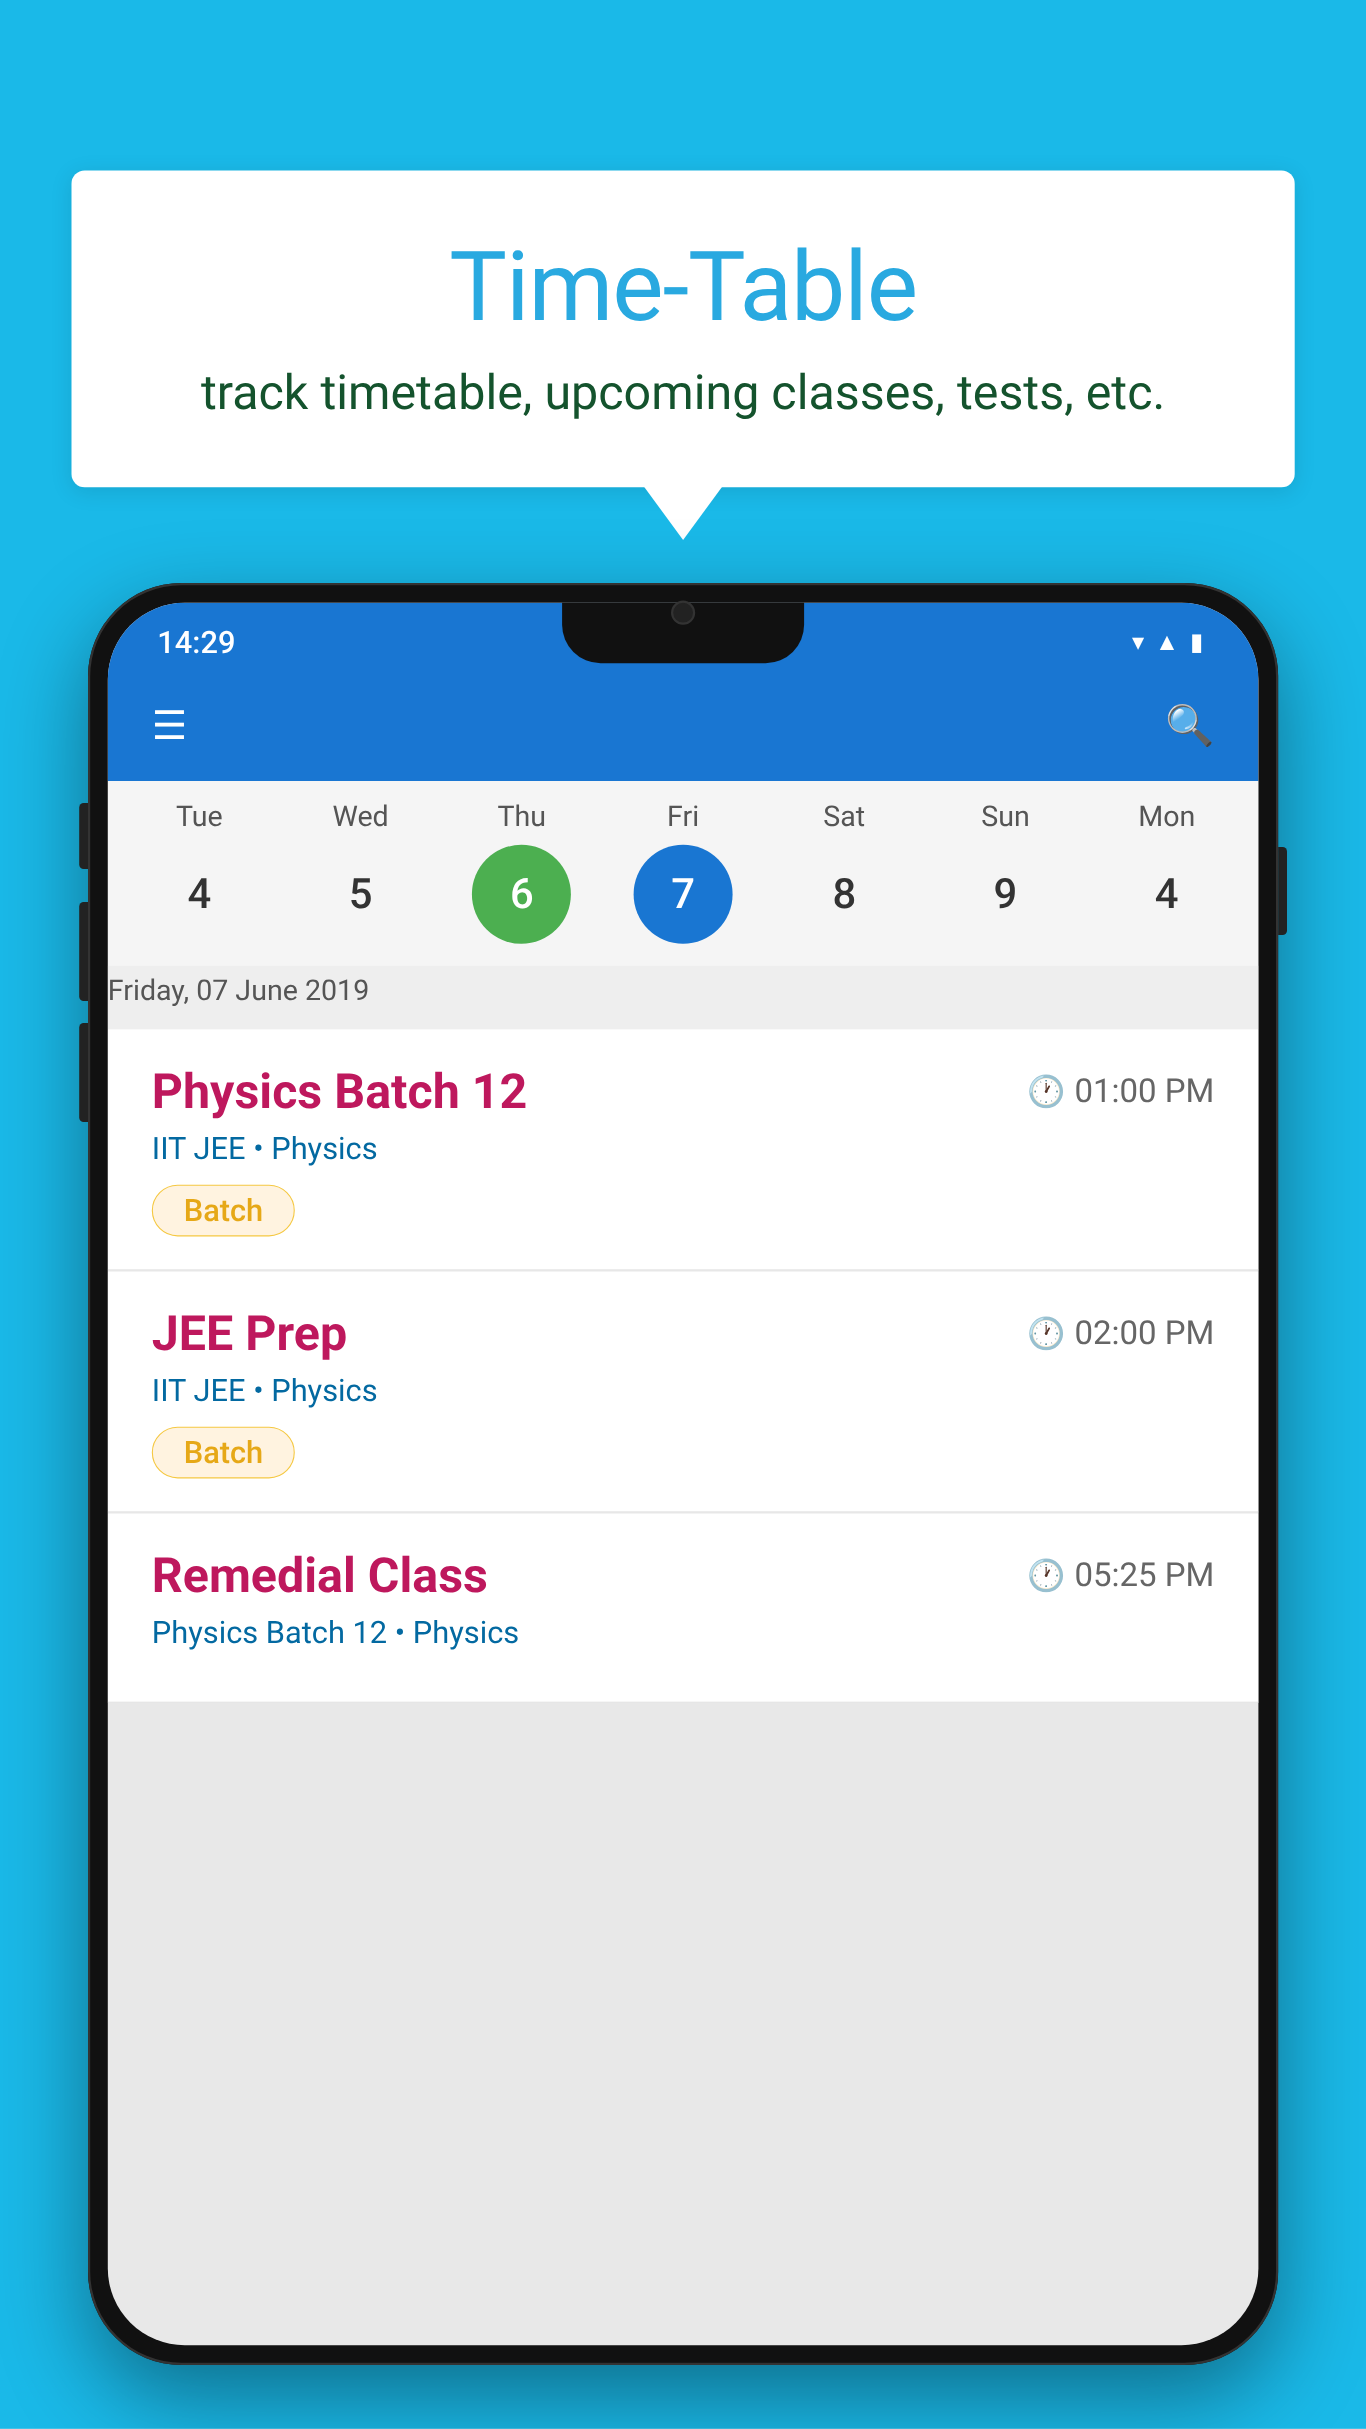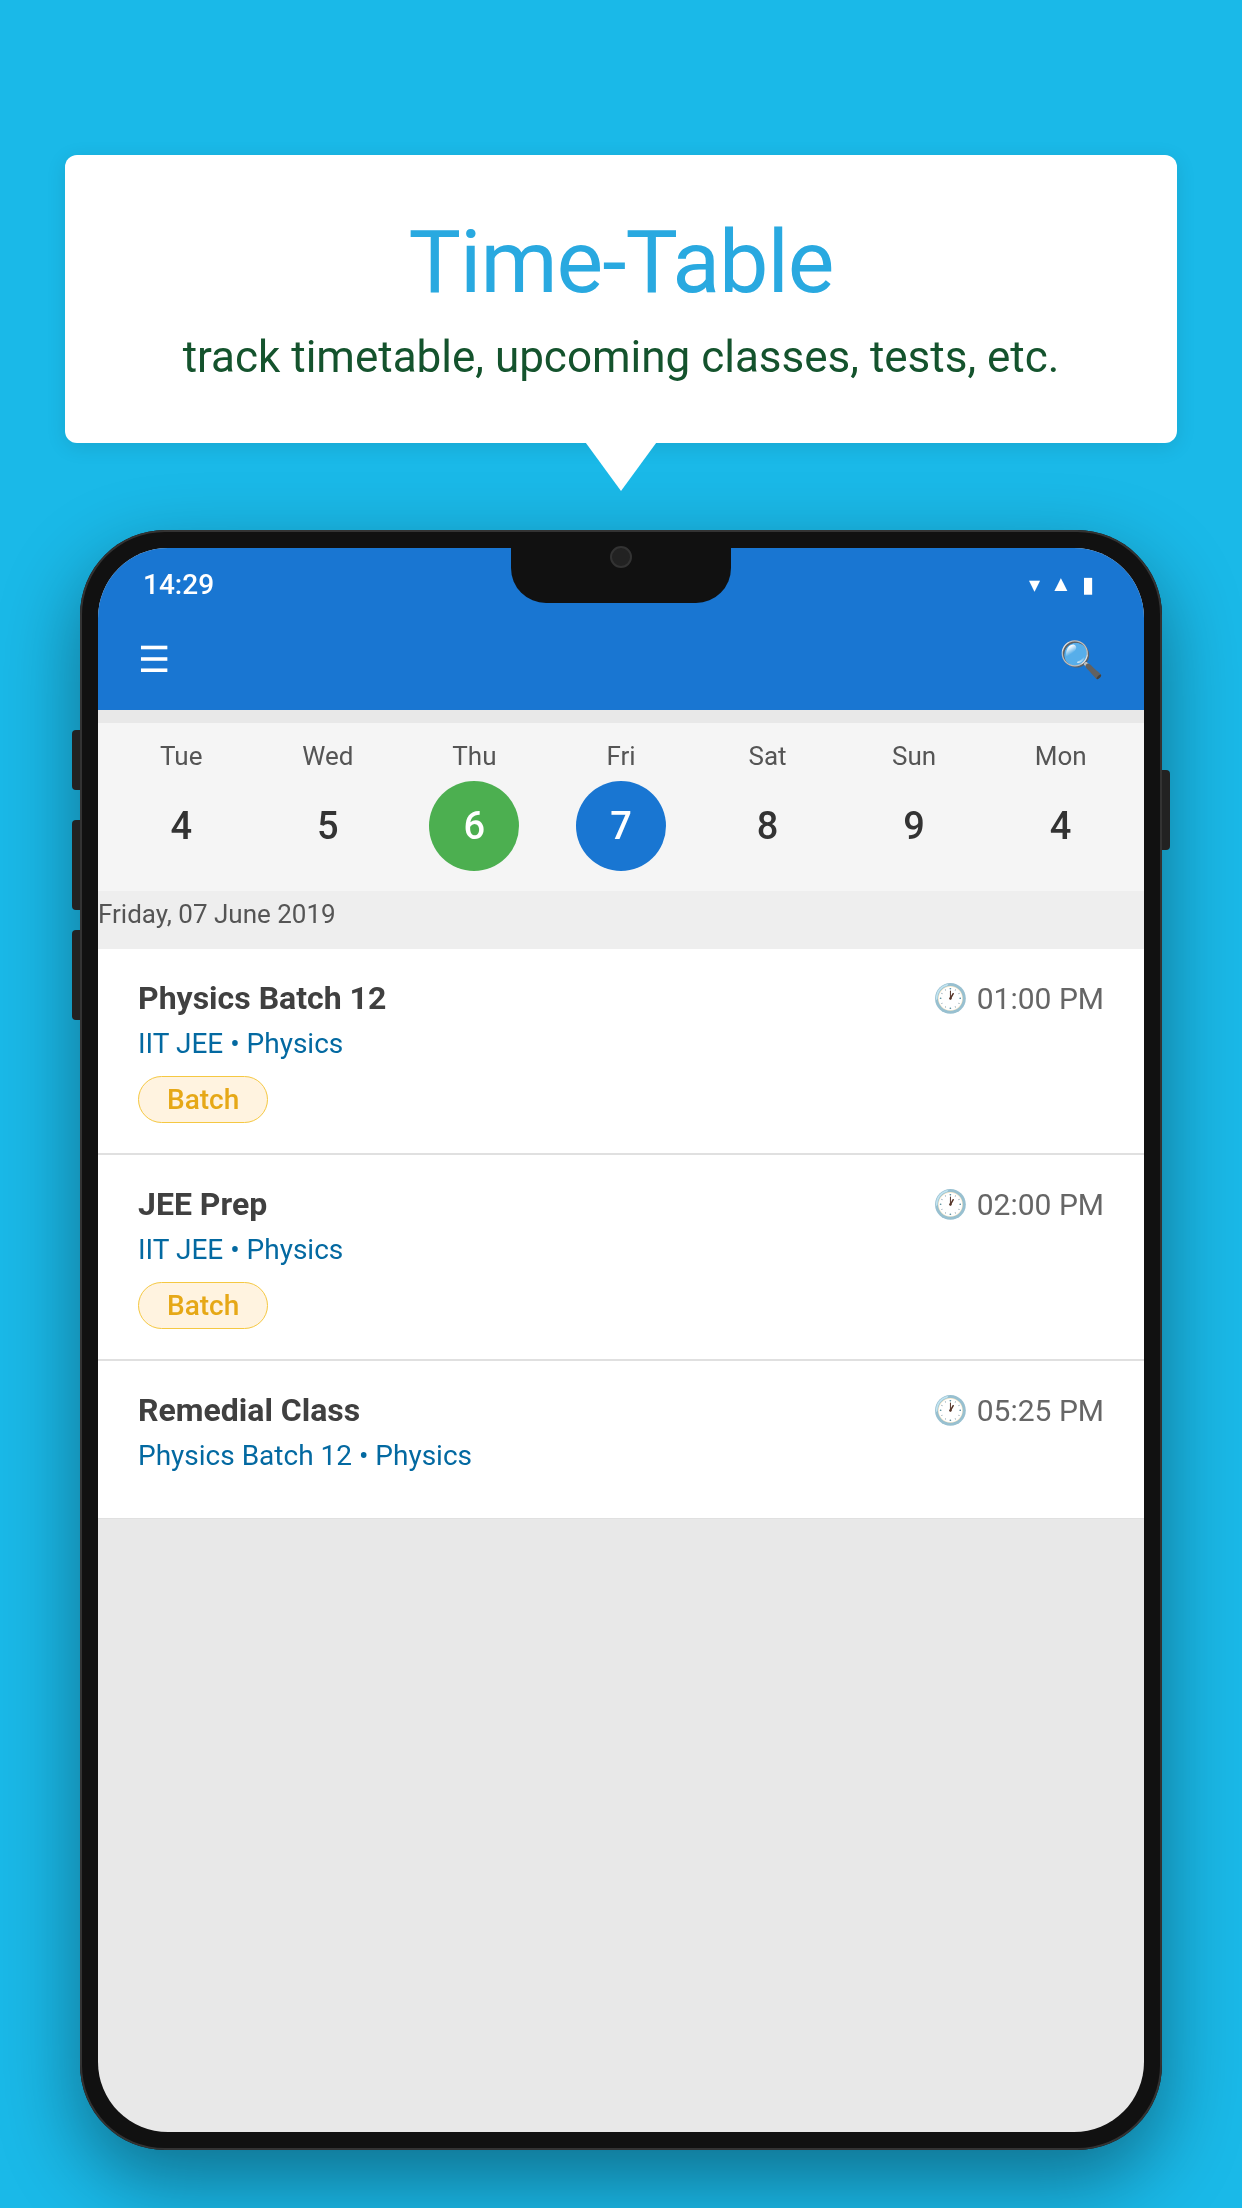--- a/index.html
+++ b/index.html
@@ -210,21 +210,20 @@
     .search-icon-btn {
       color: white;
       font-size: 36px;
       cursor: pointer;
     }
 
     
     .calendar-strip {
       background: #f5f5f5;
       padding: 18px 0 0;
-      margin-top: 13px;
     }
 
     .day-headers {
       display: flex;
       justify-content: space-around;
       padding: 0 10px 10px;
     }
 
     .day-label {
       font-size: 26px;
@@ -283,23 +282,23 @@
     }
 
     .class-item-header {
       display: flex;
       justify-content: space-between;
       align-items: center;
       margin-bottom: 10px;
     }
 
     .class-name {
-      font-size: 32px;
+      font-size: 44px;
       font-weight: 700;
-      color: #404040;
+      color: #be185d;
     }
 
     .class-time {
       font-size: 30px;
       color: #666;
       display: flex;
       align-items: center;
       gap: 8px;
     }
 

